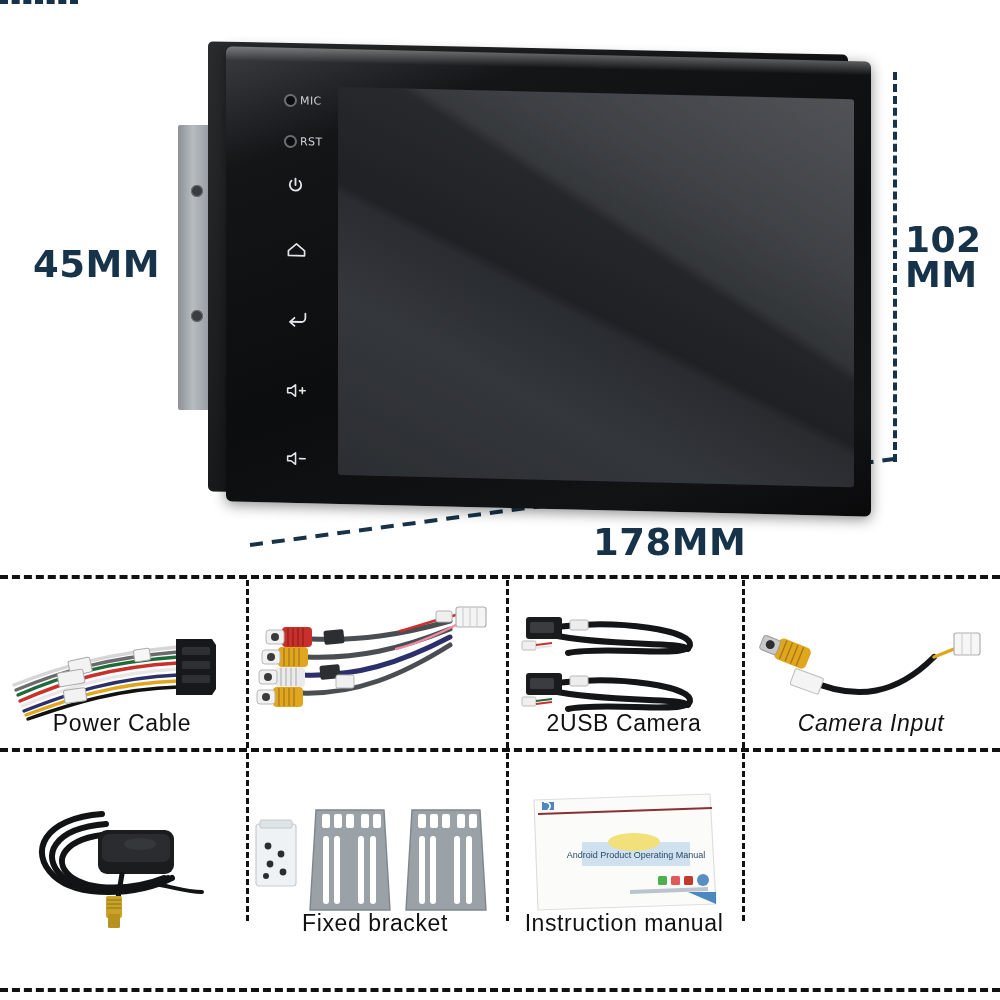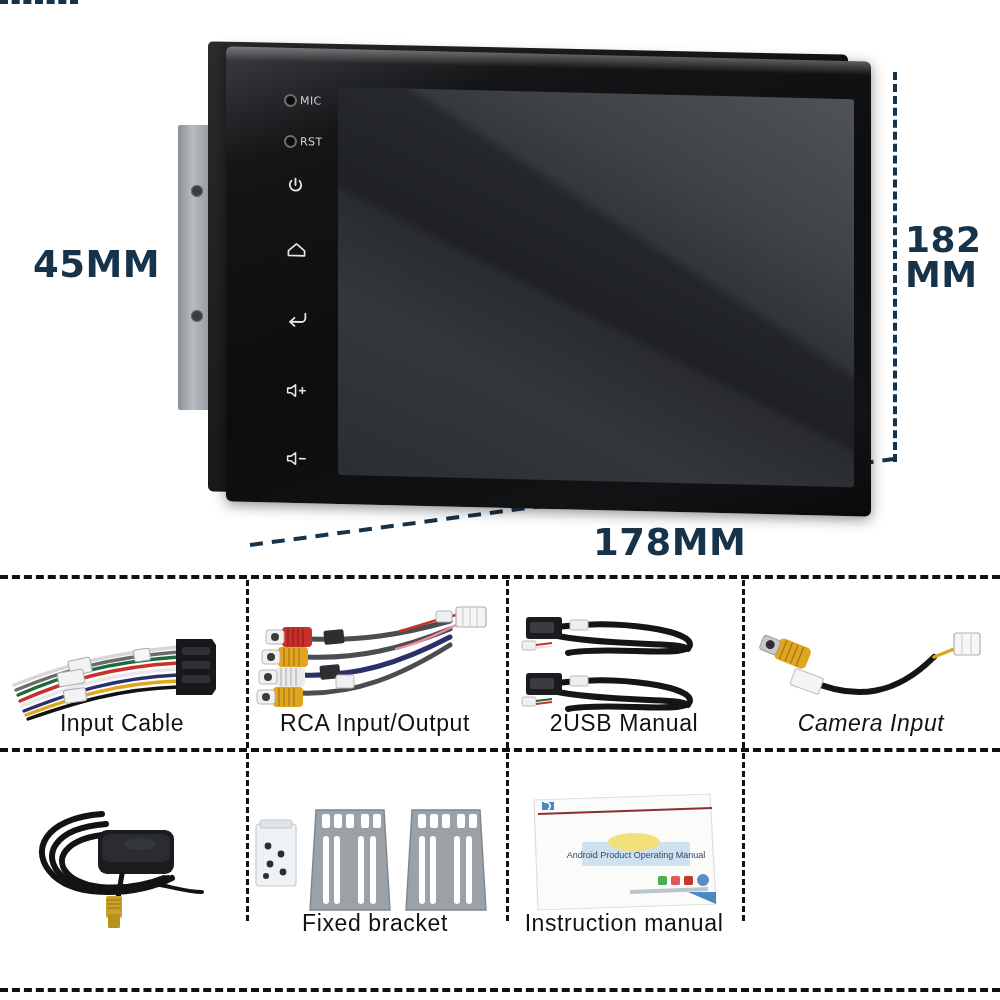--- a/index.html
+++ b/index.html
@@ -241,21 +241,21 @@
                 <path d="M16.4 10 L23.4 10" stroke-linecap="round"></path>
               </svg>
             </span>
           </div>
 
         </div>
       </div>
     </div>
 
     <div class="dim" id="dim-45">45MM</div>
-    <div class="dim" id="dim-102">182
+    <div class="dim" id="dim-102">102
 MM</div>
     <div class="dim" id="dim-178">178MM</div>
 
   </div>
 
   <div class="grid">
 
     <div class="hline" id="h-top"></div>
     <div class="hline" id="h-mid"></div>
     <div class="hline" id="h-bot"></div>
@@ -283,21 +283,21 @@
           <rect x="63" y="54" width="22" height="15" rx="2" fill="#f2f2f2" stroke="#aaa" stroke-width="1" transform="rotate(-12 74 61)"></rect>
           <rect x="52" y="66" width="26" height="14" rx="2" fill="#f2f2f2" stroke="#aaa" stroke-width="1" transform="rotate(-10 65 73)"></rect>
           <rect x="58" y="84" width="22" height="13" rx="2" fill="#f2f2f2" stroke="#aaa" stroke-width="1" transform="rotate(-8 69 90)"></rect>
           <rect x="128" y="44" width="16" height="12" rx="2" fill="#f7f7f7" stroke="#aaa" stroke-width="1" transform="rotate(-8 136 50)"></rect>
           <path d="M170 34 L206 34 L210 40 L210 84 L206 90 L170 90 Z" fill="#17181a"></path>
           <rect x="176" y="42" width="28" height="8" rx="1.5" fill="#2e3033"></rect>
           <rect x="176" y="56" width="28" height="8" rx="1.5" fill="#2e3033"></rect>
           <rect x="176" y="70" width="28" height="8" rx="1.5" fill="#2e3033"></rect>
         </svg>
       </div>
-      <div class="cell-label" style="top:125px;">Input Cable</div>
+      <div class="cell-label" style="top:125px;">Power Cable</div>
     </div>
 
     <div class="cell" id="cell-rca">
       <div class="art">
         <svg viewBox="0 0 250 120" aria-hidden="true">
           <g fill="none" stroke-width="5" stroke-linecap="round">
             <path d="M60 34 C110 36 150 30 200 16" stroke="#4a4d51"></path>
             <path d="M56 52 C108 54 150 44 200 24" stroke="#4a4d51"></path>
             <path d="M52 70 C106 72 150 58 200 32" stroke="#2b2f6b"></path>
             <path d="M50 88 C106 90 152 70 200 40" stroke="#4a4d51"></path>
@@ -359,21 +359,20 @@
 
           <rect x="206" y="2" width="30" height="20" rx="2.5" fill="#f4f4f4" stroke="#b0b0b0" stroke-width="1.2"></rect>
           <g stroke="#c8c8c8" stroke-width="1">
               <path d="M213 3 L213 21"></path>
               <path d="M220 3 L220 21"></path>
               <path d="M227 3 L227 21"></path>
             </g>
           <rect x="186" y="6" width="16" height="11" rx="2" fill="#efefef" stroke="#b5b5b5" stroke-width="1"></rect>
         </svg>
       </div>
-      <div class="cell-label" style="top:125px;">RCA Input/Output</div>
     </div>
 
     <div class="cell" id="cell-usb">
       <div class="art">
         <svg viewBox="0 0 224 120" aria-hidden="true">
 
           <g>
             <path d="M44 22 C110 14 180 26 178 40 C176 54 96 40 56 48" fill="none" stroke="#141516" stroke-width="6" stroke-linecap="round"></path>
             <path d="M40 30 C100 42 168 36 176 44" fill="none" stroke="#141516" stroke-width="6" stroke-linecap="round"></path>
             <rect x="14" y="12" width="36" height="22" rx="3" fill="#1a1b1d"></rect>
@@ -389,21 +388,21 @@
             <path d="M40 30 C100 42 168 36 176 44" fill="none" stroke="#141516" stroke-width="6" stroke-linecap="round"></path>
             <rect x="14" y="12" width="36" height="22" rx="3" fill="#1a1b1d"></rect>
             <rect x="18" y="17" width="24" height="11" rx="1.5" fill="#3a3c3f"></rect>
             <rect x="58" y="15" width="18" height="10" rx="1.5" fill="#ededed" stroke="#b9b9b9" stroke-width="1"></rect>
             <rect x="10" y="36" width="14" height="9" rx="1.5" fill="#efefef" stroke="#bbb" stroke-width="1"></rect>
             <path d="M24 40 L40 38" stroke="#1d6b3a" stroke-width="1.8"></path>
             <path d="M24 43 L40 41" stroke="#c9302c" stroke-width="1.8"></path>
           </g>
         </svg>
       </div>
-      <div class="cell-label" style="top:125px;">2USB Manual</div>
+      <div class="cell-label" style="top:125px;">2USB Camera</div>
     </div>
 
     <div class="cell" id="cell-cam">
       <div class="art">
         <svg viewBox="0 0 246 120" aria-hidden="true">
           <path d="M58 74 C110 98 150 88 186 52" fill="none" stroke="#141516" stroke-width="6" stroke-linecap="round"></path>
           <path d="M186 52 L206 44" fill="none" stroke="#e0a61e" stroke-width="3.4" stroke-linecap="round"></path>
 
           <g transform="translate(18,26) rotate(22)">
             <rect x="16" y="0" width="34" height="22" rx="5" fill="#e0a61e"></rect>

